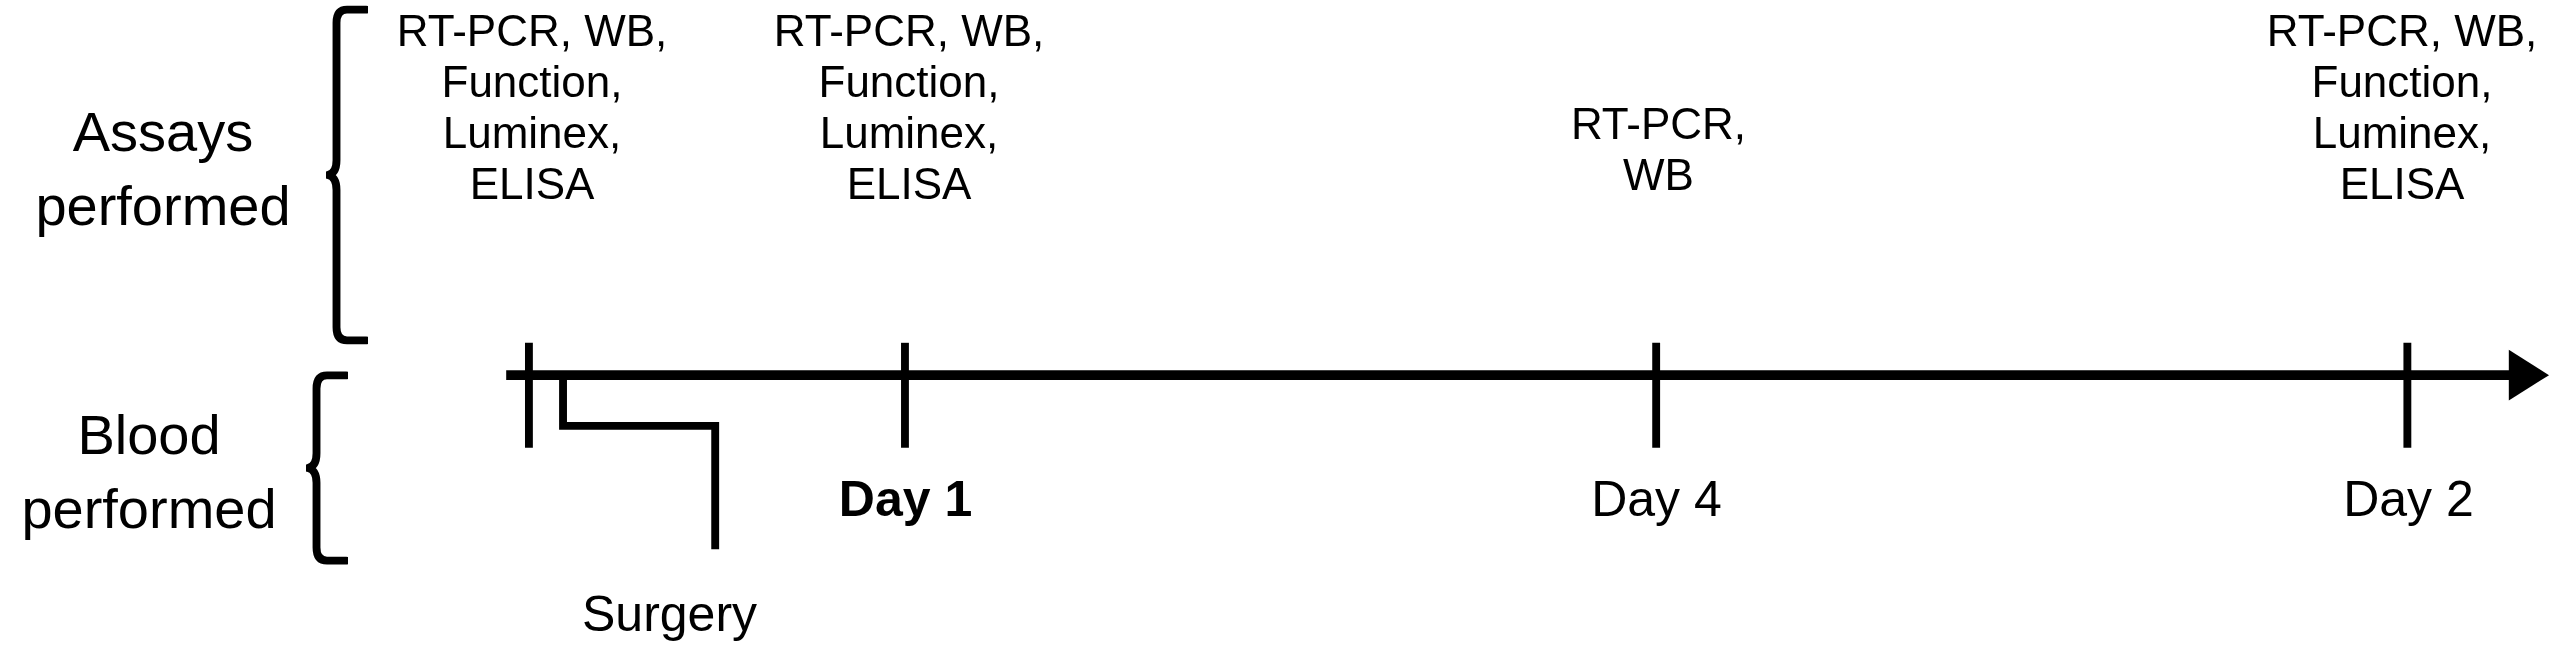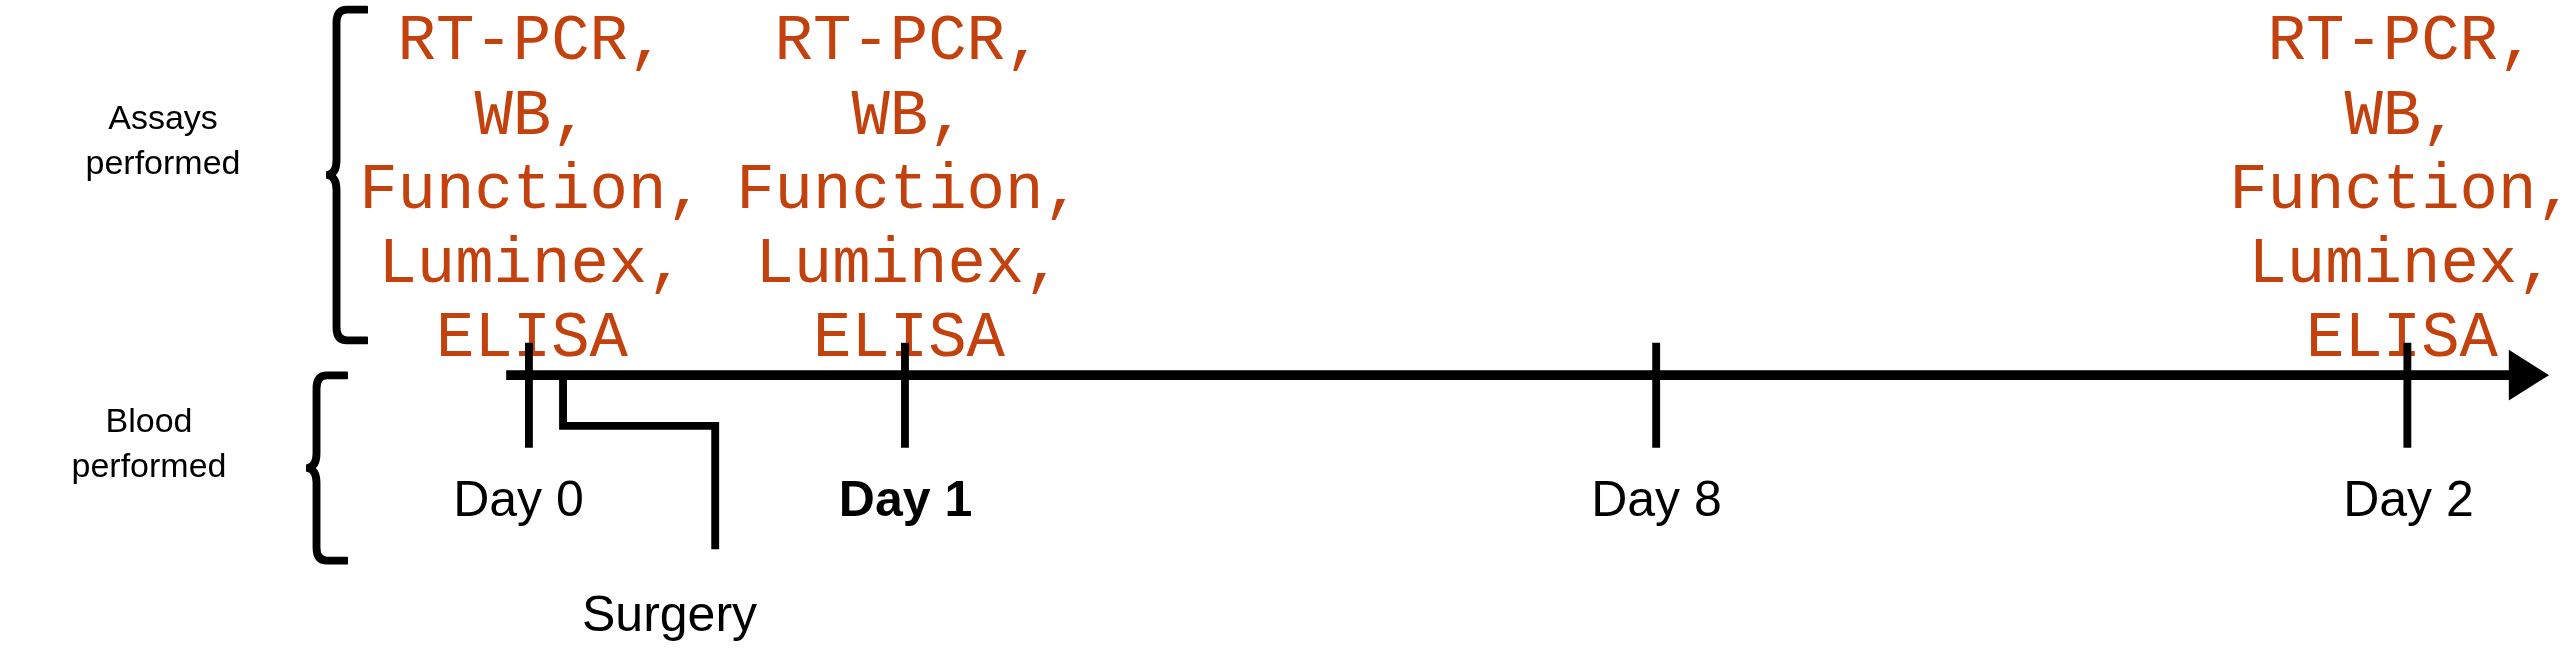--- a/index.html
+++ b/index.html
@@ -14,21 +14,21 @@
     background: #ffffff;
     font-family: "Liberation Sans", sans-serif;
     color: #000000;
     overflow: hidden;
   }
 
   
   .row-label {
     position: absolute;
     text-align: center;
-    font-size: 34px;
+    font-size: 56px;
     line-height: 1.32;
     color: #000000;
     white-space: pre-line;
   }
   #assays-label {
     left: 0px;
     top: 95px;
     width: 326px;
   }
   #blood-label {
@@ -41,25 +41,24 @@
   .brace {
     position: absolute;
   }
   #assays-brace { left: 326px; top: 5.3px; }
   #blood-brace  { left: 306px; top: 371px; }
 
   
   .assay-col {
     position: absolute;
     text-align: center;
-    font-size: 64px;
+    font-size: 44px;
     line-height: 1.16;
     white-space: pre-line;
-    color: #c2410c;
-    font-family: Liberation Mono, monospace;
+    color: #000000;
   }
   #assay-col-day0 { left: 348px;  top: 5.3px;  width: 368px; }
   #assay-col-day1 { left: 725px;  top: 5.3px;  width: 368px; }
   #assay-col-day3 { left: 1488px; top: 98px; width: 341px; }
   #assay-col-day5 { left: 2227px; top: 5.3px;  width: 350px; }
 
   
   #timeline-svg {
     position: absolute;
     left: 0px;
@@ -108,20 +107,22 @@
   <div id="assay-col-day0" class="assay-col">RT-PCR, WB,
 Function,
 Luminex,
 ELISA</div>
 
   <div id="assay-col-day1" class="assay-col">RT-PCR, WB,
 Function,
 Luminex,
 ELISA</div>
 
+  <div id="assay-col-day3" class="assay-col">RT-PCR,
+WB</div>
 
   <div id="assay-col-day5" class="assay-col">RT-PCR, WB,
 Function,
 Luminex,
 ELISA</div>
 
   <div id="blood-label" class="row-label">Blood
 performed</div>
 
   <svg id="blood-brace" class="brace" width="42" height="194" viewBox="0 0 48 222">
@@ -136,21 +137,20 @@
     </g>
 
     <line x1="604" y1="392" x2="604" y2="512" stroke="#000000" stroke-width="9"></line>
     <line x1="1034" y1="392" x2="1034" y2="512" stroke="#000000" stroke-width="9"></line>
     <line x1="1893" y1="392" x2="1893" y2="512" stroke="#000000" stroke-width="9"></line>
     <line x1="2752" y1="392" x2="2752" y2="512" stroke="#000000" stroke-width="9"></line>
 
     <polyline points="643,433 643,487 817,487 817,628" fill="none" stroke="#000000" stroke-width="9" stroke-linejoin="miter"></polyline>
   </svg>
 
-  <div id="day-label-0" class="day-label">Day 0</div>
   <div id="day-label-1" class="day-label">Day 1</div>
-  <div id="day-label-3" class="day-label">Day 8</div>
+  <div id="day-label-3" class="day-label">Day 4</div>
   <div id="day-label-5" class="day-label">Day 2</div>
 
   <div id="surgery-label">Surgery</div>
 
 </div>
 
 
 </body></html>

